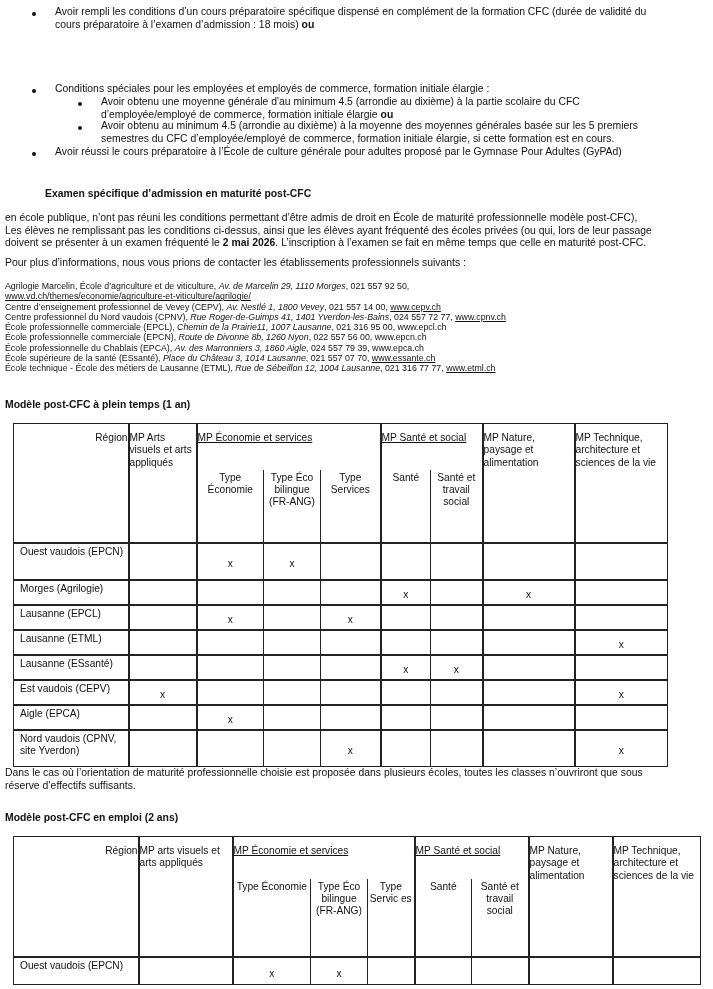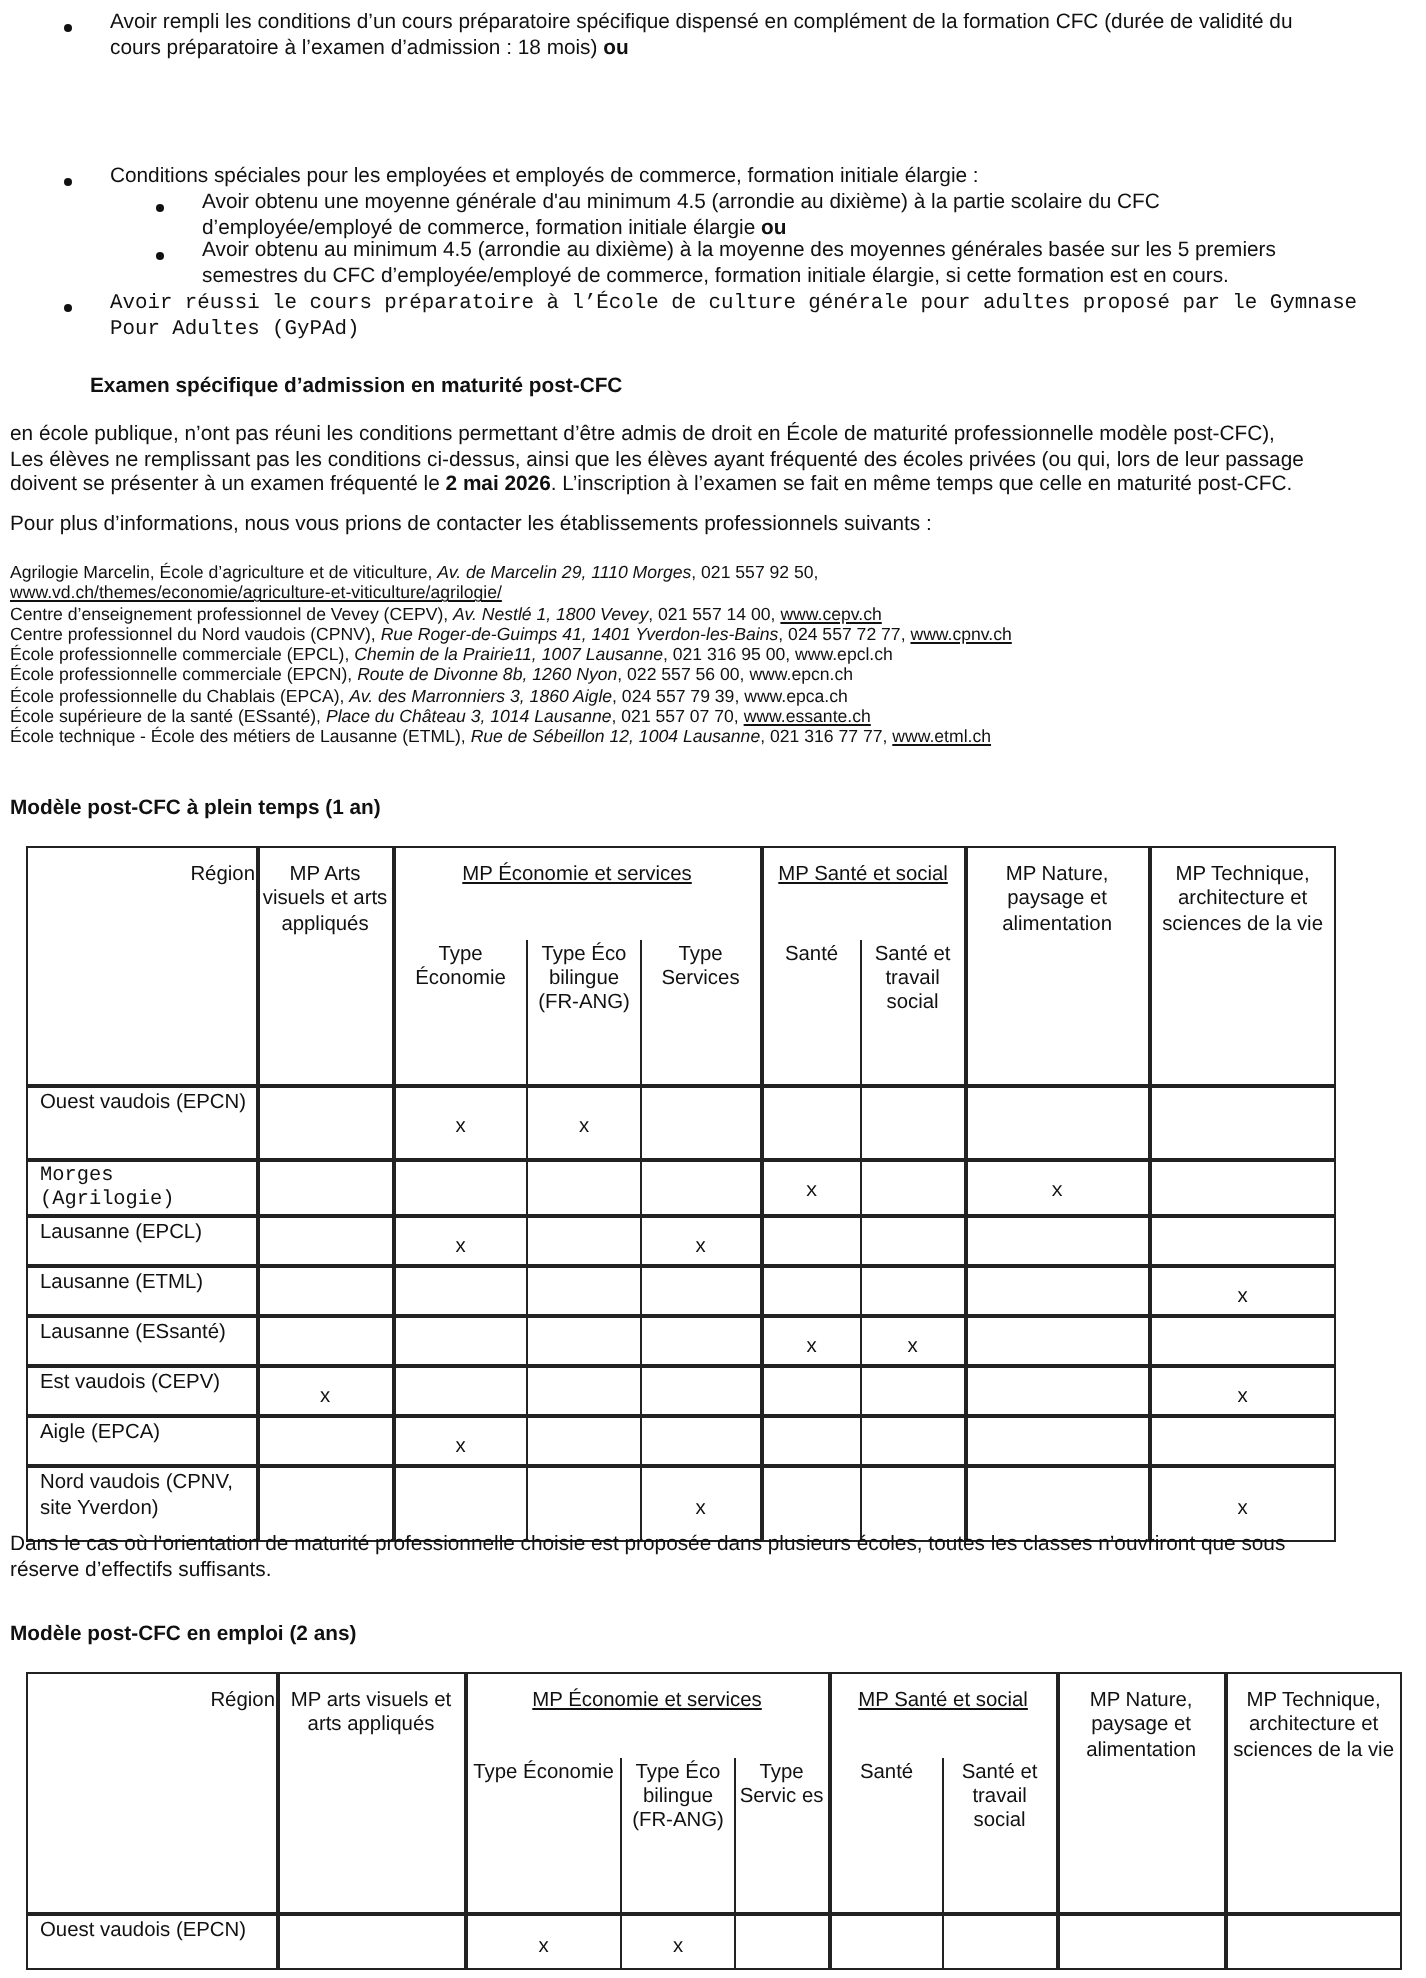--- a/index.html
+++ b/index.html
@@ -11,21 +11,21 @@
   .heading { font-weight:bold; font-size:10.4px; }
   .contacts { font-size:8.8px; line-height:10.3px; }
   .contacts .line { white-space:nowrap; }
   .contacts i { font-style:italic; }
   .link { text-decoration:underline; }
   table.grid { position:absolute; border-collapse:collapse; table-layout:fixed; font-size:10.2px; line-height:12.4px; }
   table.grid td { border:1px solid #222; padding:0; vertical-align:top; }
   table.grid td.thick-l { border-left:2px solid #222; }
   table.grid td.dot-r { border-right:1px dotted #888; }
   table.grid td.head-l { text-align:right; padding:8px 0 0 6px; }
-  table.grid td.head-c { text-align:center; padding-top:8px; }
+  table.grid td.head-c { text-align:left; padding-top:8px; }
   table.grid td.sub-c { text-align:center; padding-top:2px; border-top:none; }
   table.grid td.grp { border-bottom:none;text-decoration:underline; }
   table.grid td.region { text-align:left; padding:2px 0 0 6px; }
   table.grid td.mark { text-align:center; vertical-align:middle; padding-top:6px; }
   table.grid tr.thickrow td { border-top:2px solid #222; }
 </style>
 </head>
 <body>
 
 <div class="bullet" style="left:32px;top:12px;"></div>
@@ -43,21 +43,21 @@
   <div><span>d’employée/employé de commerce, formation initiale élargie</span> <b>ou</b></div>
 </div>
 
 <div class="bullet" style="left:78px;top:126px;"></div>
 <div class="abs" style="left:101px;top:120px;width:600px;">
   <div>Avoir obtenu au minimum 4.5 (arrondie au dixième) à la moyenne des moyennes générales basée sur les 5 premiers</div>
   <div>semestres du CFC d’employée/employé de commerce, formation initiale élargie, si cette formation est en cours.</div>
 </div>
 
 <div class="bullet" style="left:32px;top:152px;"></div>
-<div class="abs" style="left:55px;top:146px;width:650px;font-family:Liberation Mono, monospace;">Avoir réussi le cours préparatoire à l’École de culture générale pour adultes proposé par le Gymnase Pour Adultes (GyPAd)</div>
+<div class="abs" style="left:55px;top:146px;width:650px;">Avoir réussi le cours préparatoire à l’École de culture générale pour adultes proposé par le Gymnase Pour Adultes (GyPAd)</div>
 
 <div class="abs heading" style="left:5px;top:188px;padding-left:40px;">Examen spécifique d’admission en maturité post-CFC</div>
 <div class="abs" style="left:5px;top:212px;width:705px;">
   <div>en école publique, n’ont pas réuni les conditions permettant d’être admis de droit en École de maturité professionnelle modèle post-CFC),</div>
   <div>Les élèves ne remplissant pas les conditions ci-dessus, ainsi que les élèves ayant fréquenté des écoles privées (ou qui, lors de leur passage</div>
   <div><span>doivent se présenter à un examen fréquenté le </span><b>2 mai 2026</b><span>. L’inscription à l’examen se fait en même temps que celle en maturité post-CFC.</span></div>
 </div>
 <div class="abs" style="left:5px;top:257px;">Pour plus d’informations, nous vous prions de contacter les établissements professionnels suivants :</div>
 
 <div class="abs contacts" style="left:5px;top:281px;">
@@ -108,21 +108,21 @@
         <td class="region">Ouest vaudois (EPCN)</td>
         <td class="mark thick-l"></td>
         <td class="mark thick-l dot-r">x</td>
         <td class="mark dot-r">x</td>
         <td class="mark "></td>
         <td class="mark thick-l dot-r"></td>
         <td class="mark "></td>
         <td class="mark thick-l"></td>
         <td class="mark thick-l"></td>
       </tr>
-      <tr class="thickrow" style="height: 25px; font-family: Liberation Mono, monospace;">
+      <tr class="thickrow" style="height: 25px;">
         <td class="region">Morges (Agrilogie)</td>
         <td class="mark thick-l"></td>
         <td class="mark thick-l dot-r"></td>
         <td class="mark dot-r"></td>
         <td class="mark "></td>
         <td class="mark thick-l dot-r">x</td>
         <td class="mark "></td>
         <td class="mark thick-l">x</td>
         <td class="mark thick-l"></td>
       </tr>

